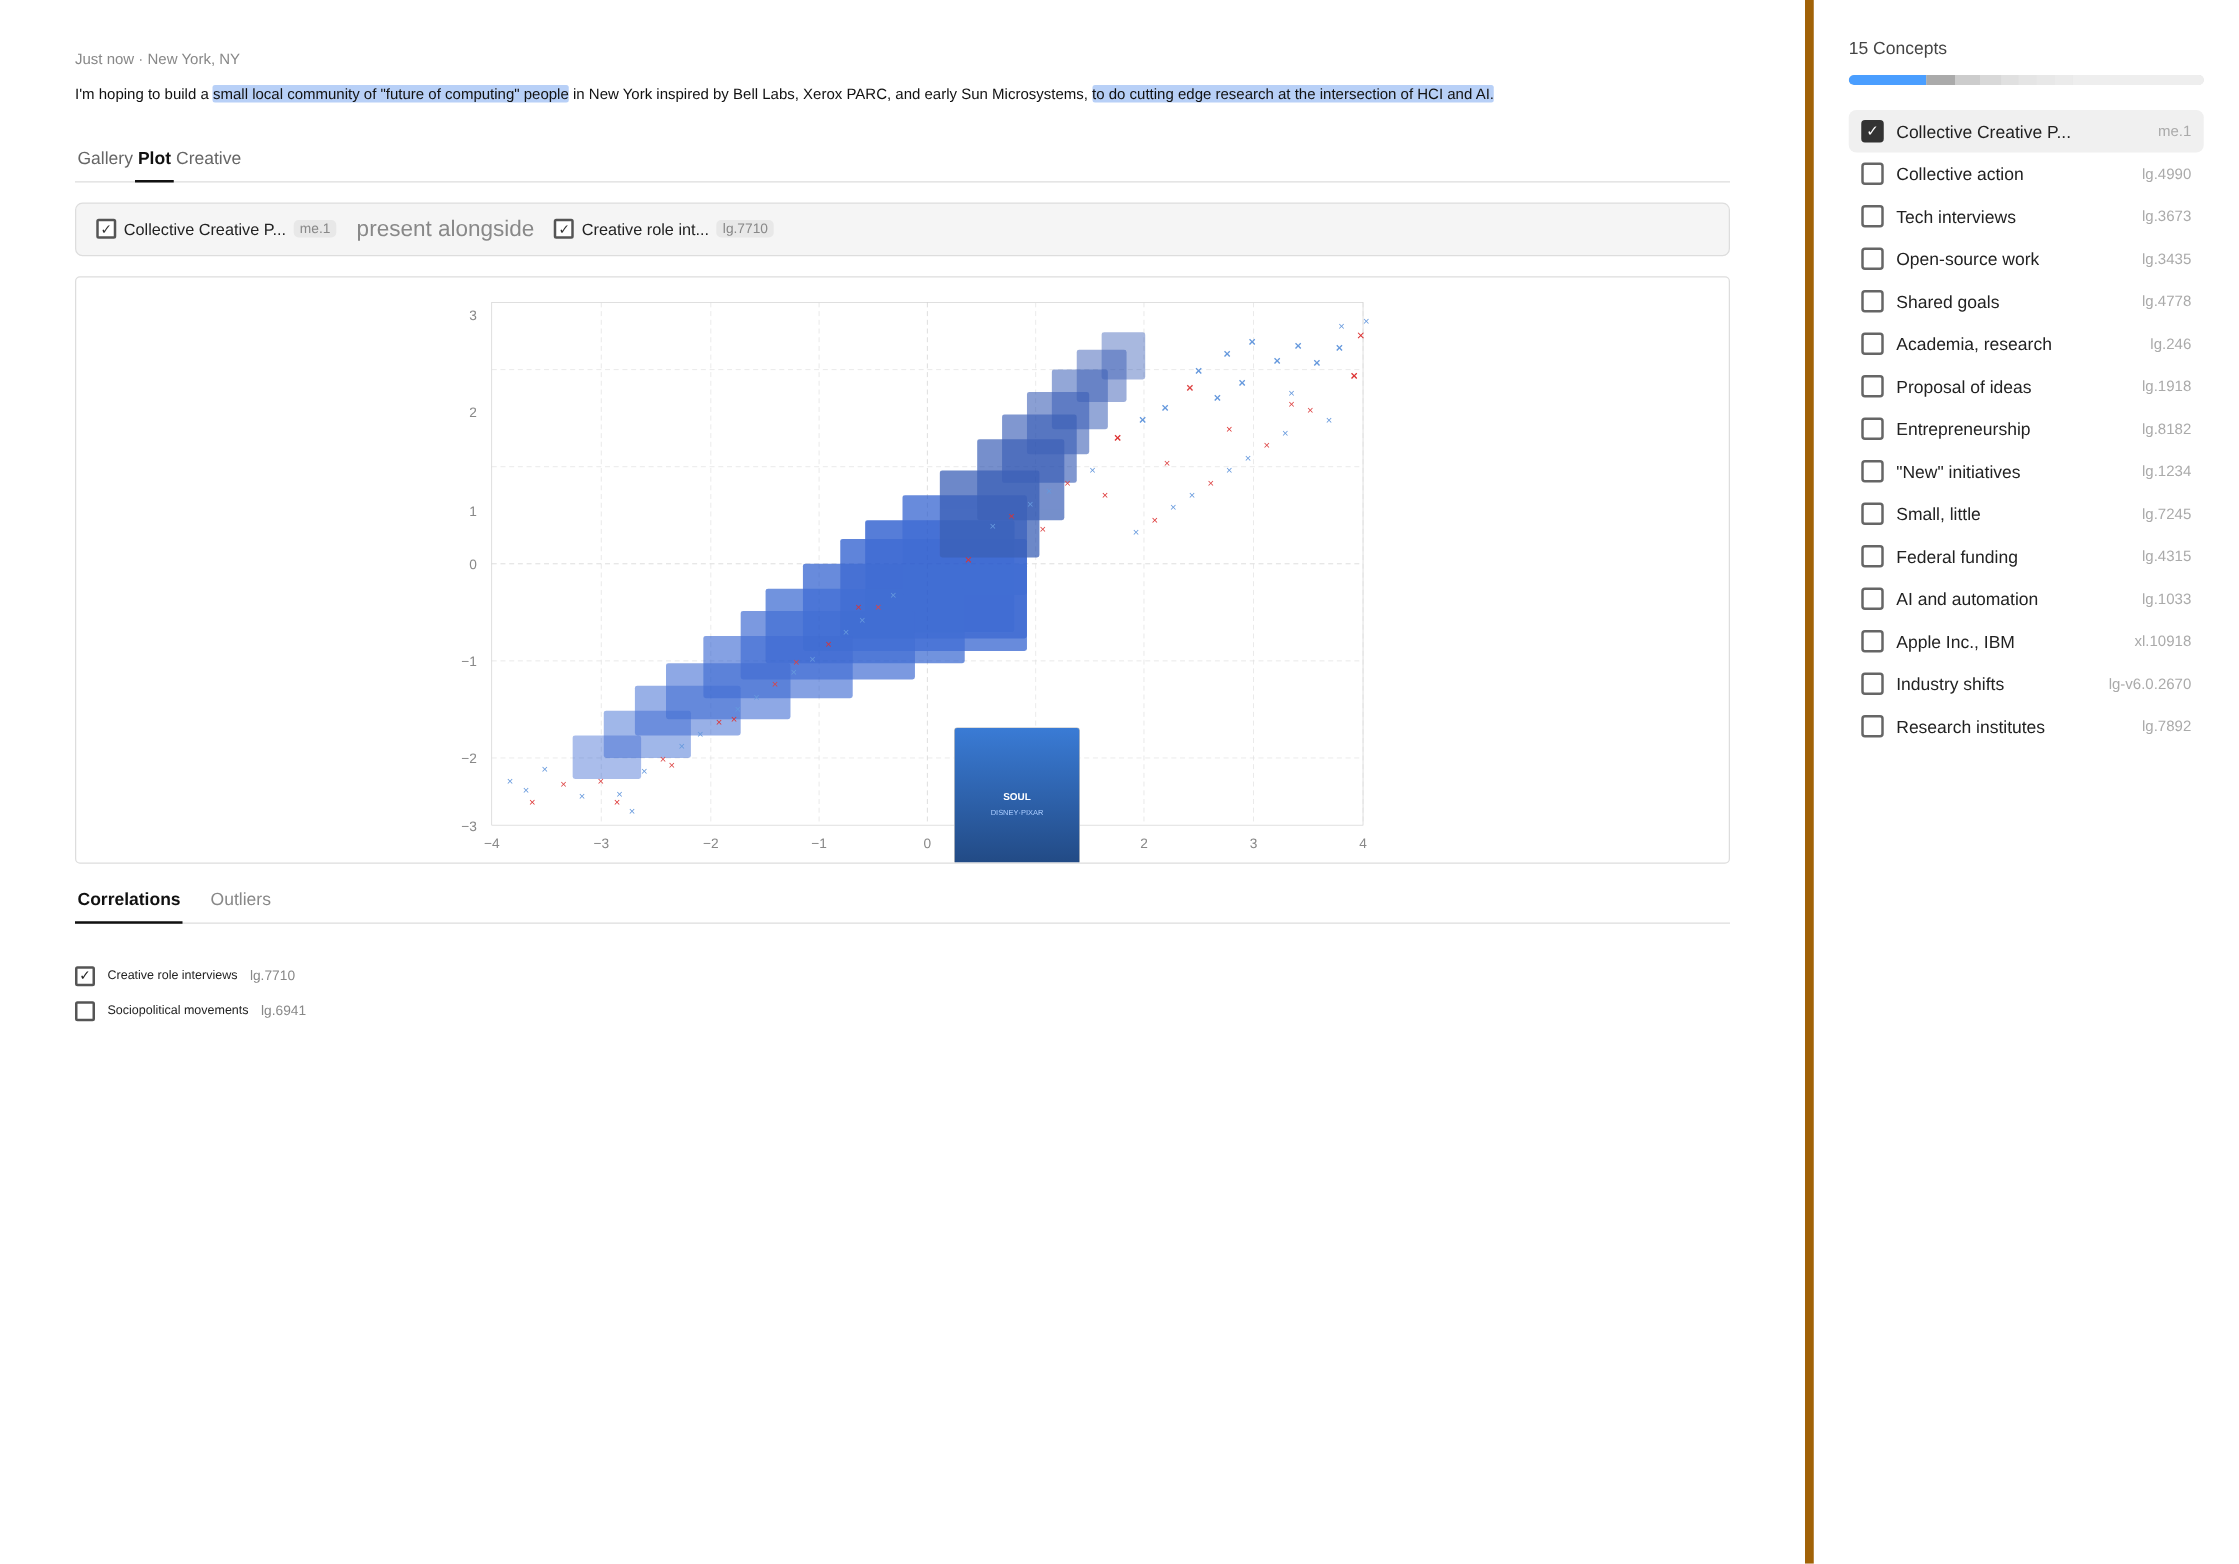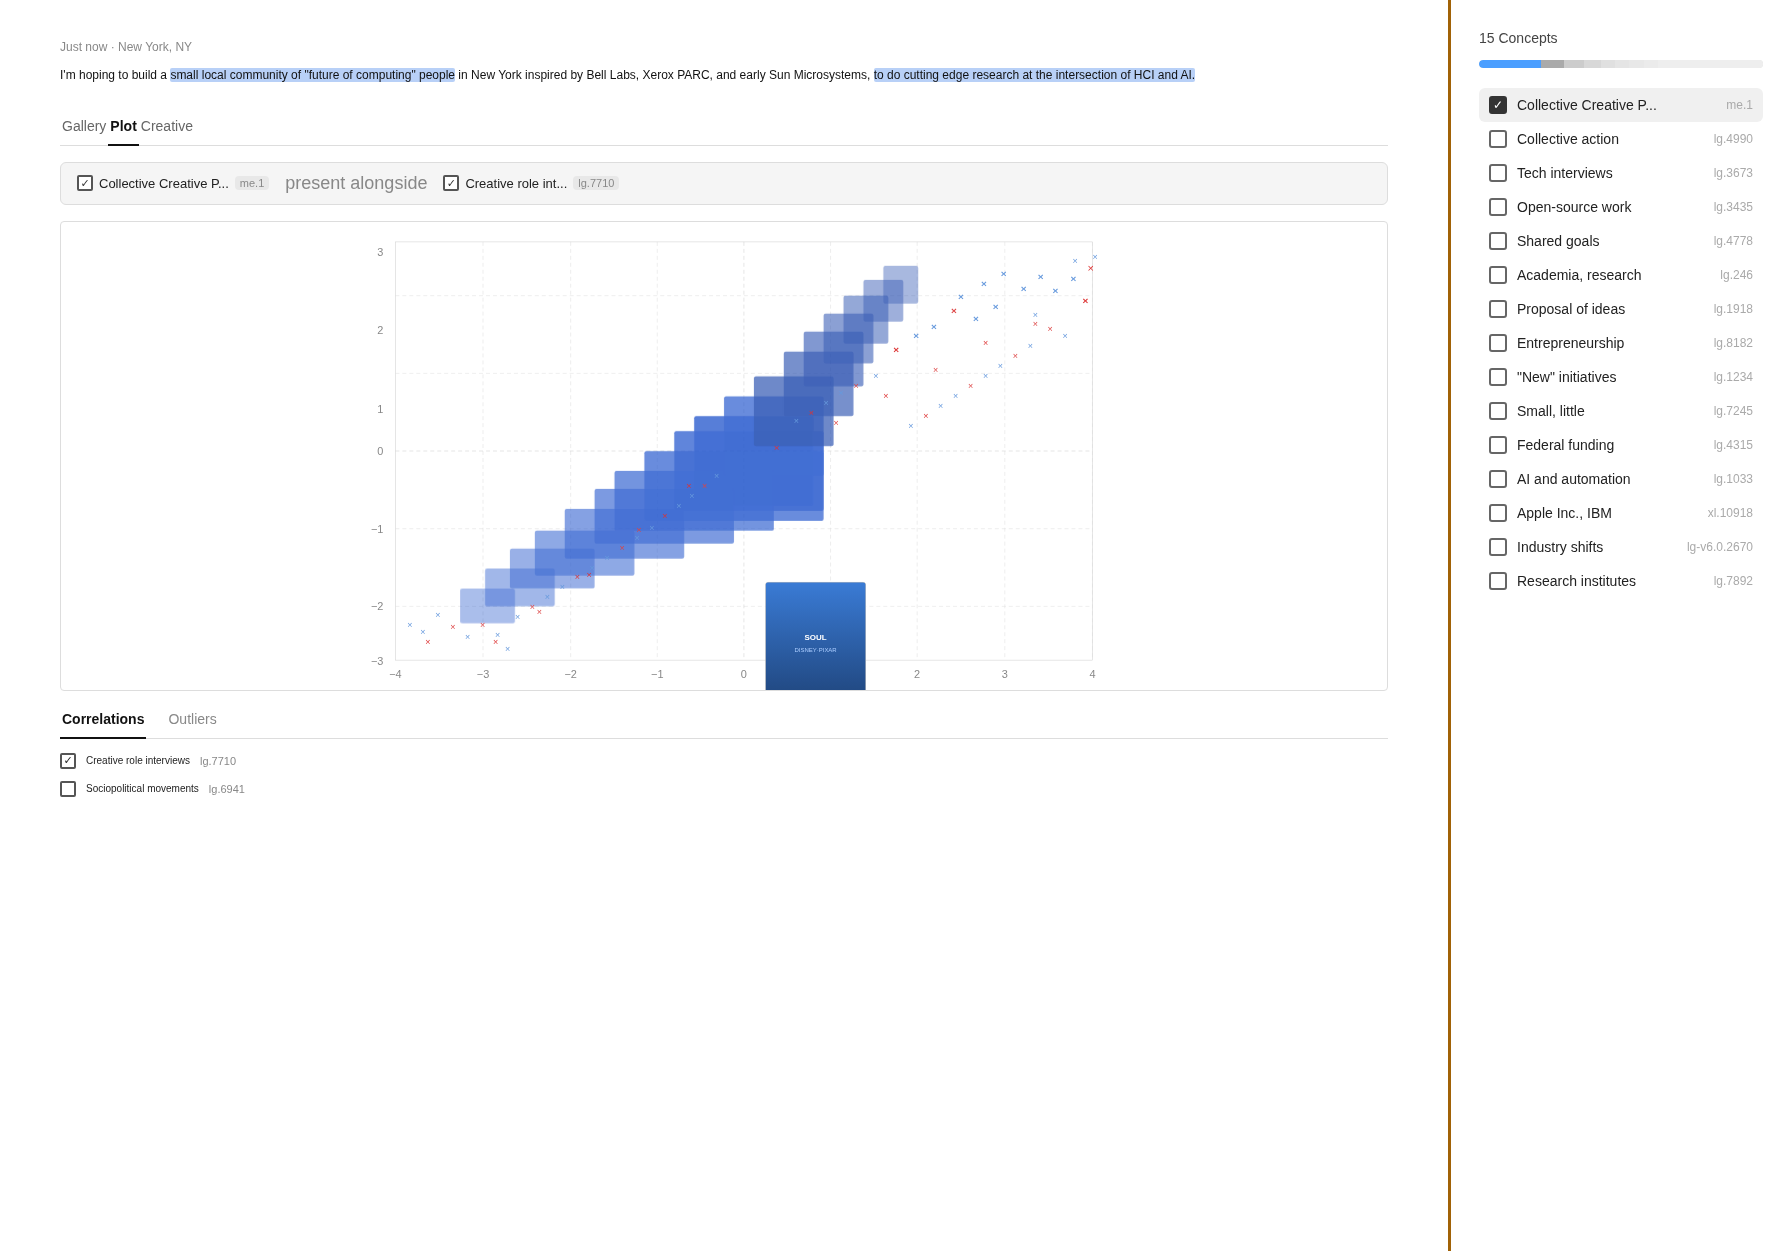--- a/index.html
+++ b/index.html
@@ -12,21 +12,21 @@
       height: 1251px;
       width: 1791px;
       overflow: hidden;
     }
 
     
     .left-panel {
       flex: 1;
       padding: 40px 60px 20px 60px;
       overflow-y: auto;
-      border-right: 3px solid #a16207;
+      border-right: 7px solid #a16207;
     }
 
     .timestamp {
       color: #888;
       font-size: 12px;
       margin-bottom: 12px;
     }
 
     .message-text {
       font-size: 12px;
@@ -114,21 +114,21 @@
       width: 100%;
       height: 100%;
     }
 
     
     .bottom-tabs {
       display: flex;
       gap: 20px;
       margin-top: 14px;
       border-bottom: 1px solid #ddd;
-      margin-bottom: 8px;
+      margin-bottom: 28px;
     }
     .bottom-tab {
       padding: 6px 2px 10px;
       font-size: 14px;
       color: #888;
       cursor: pointer;
       border-bottom: 2px solid transparent;
       margin-bottom: -1px;
     }
     .bottom-tab.active {

